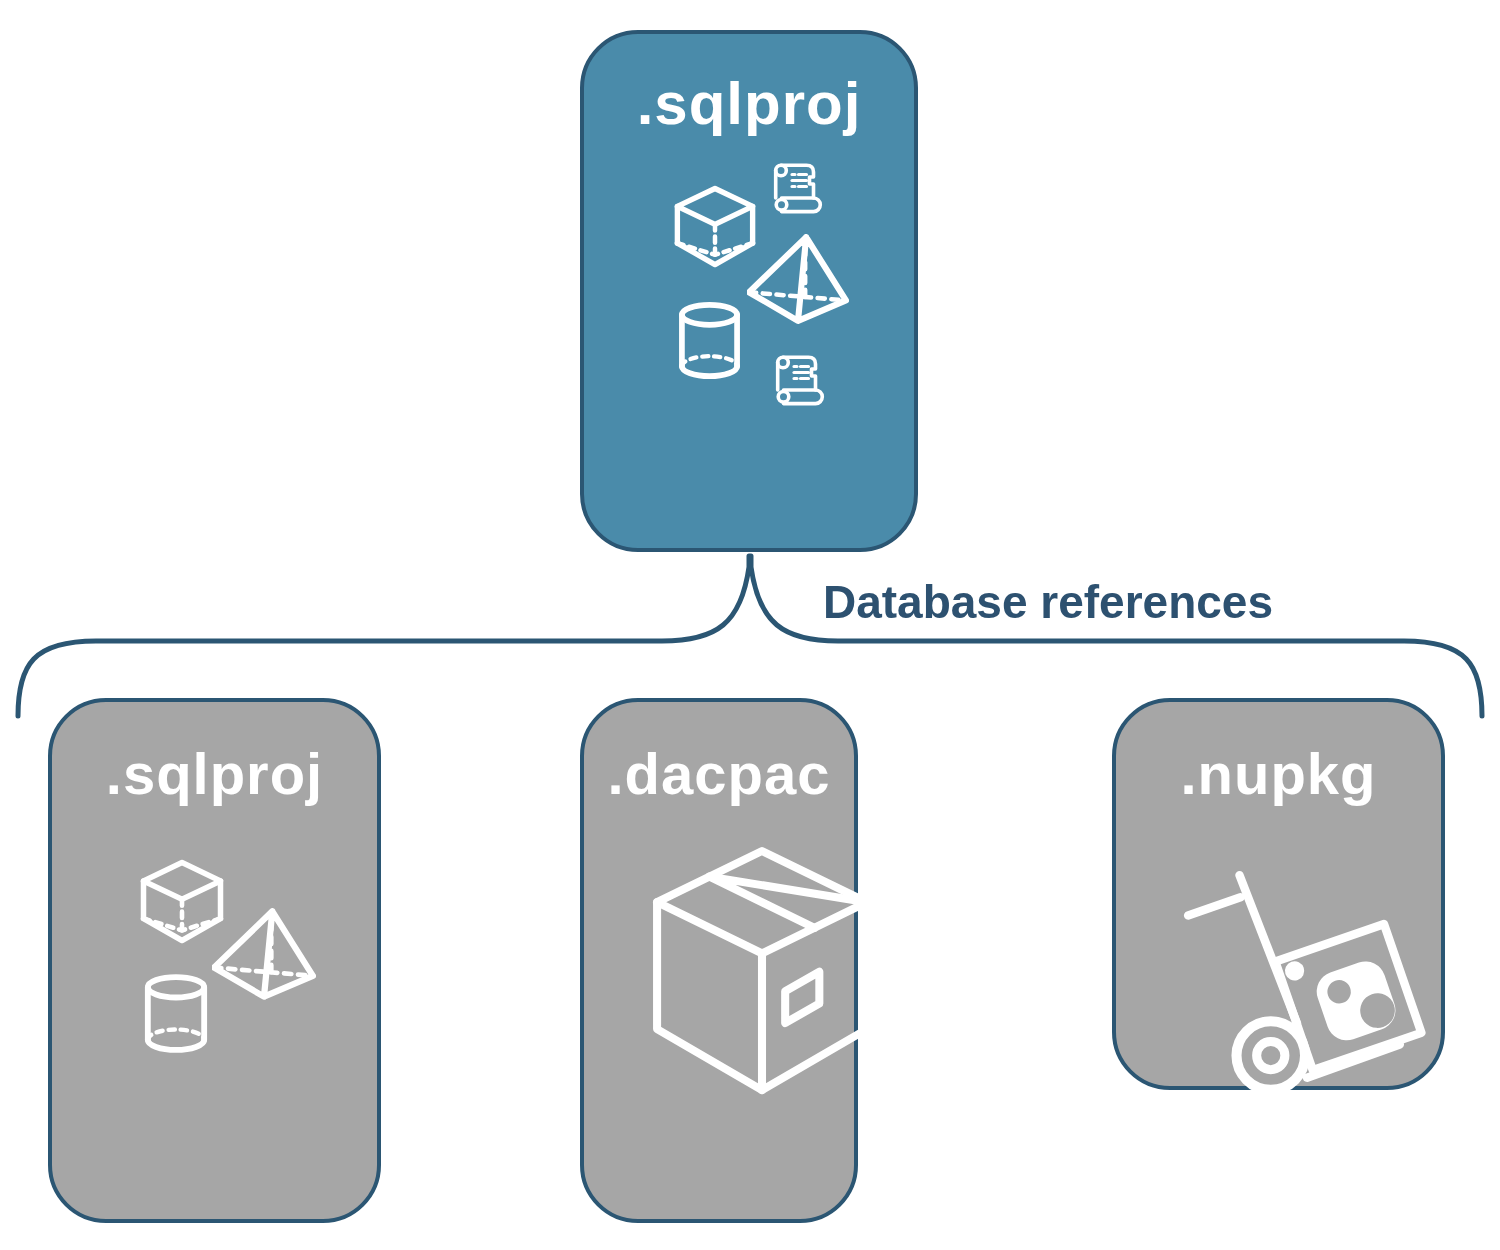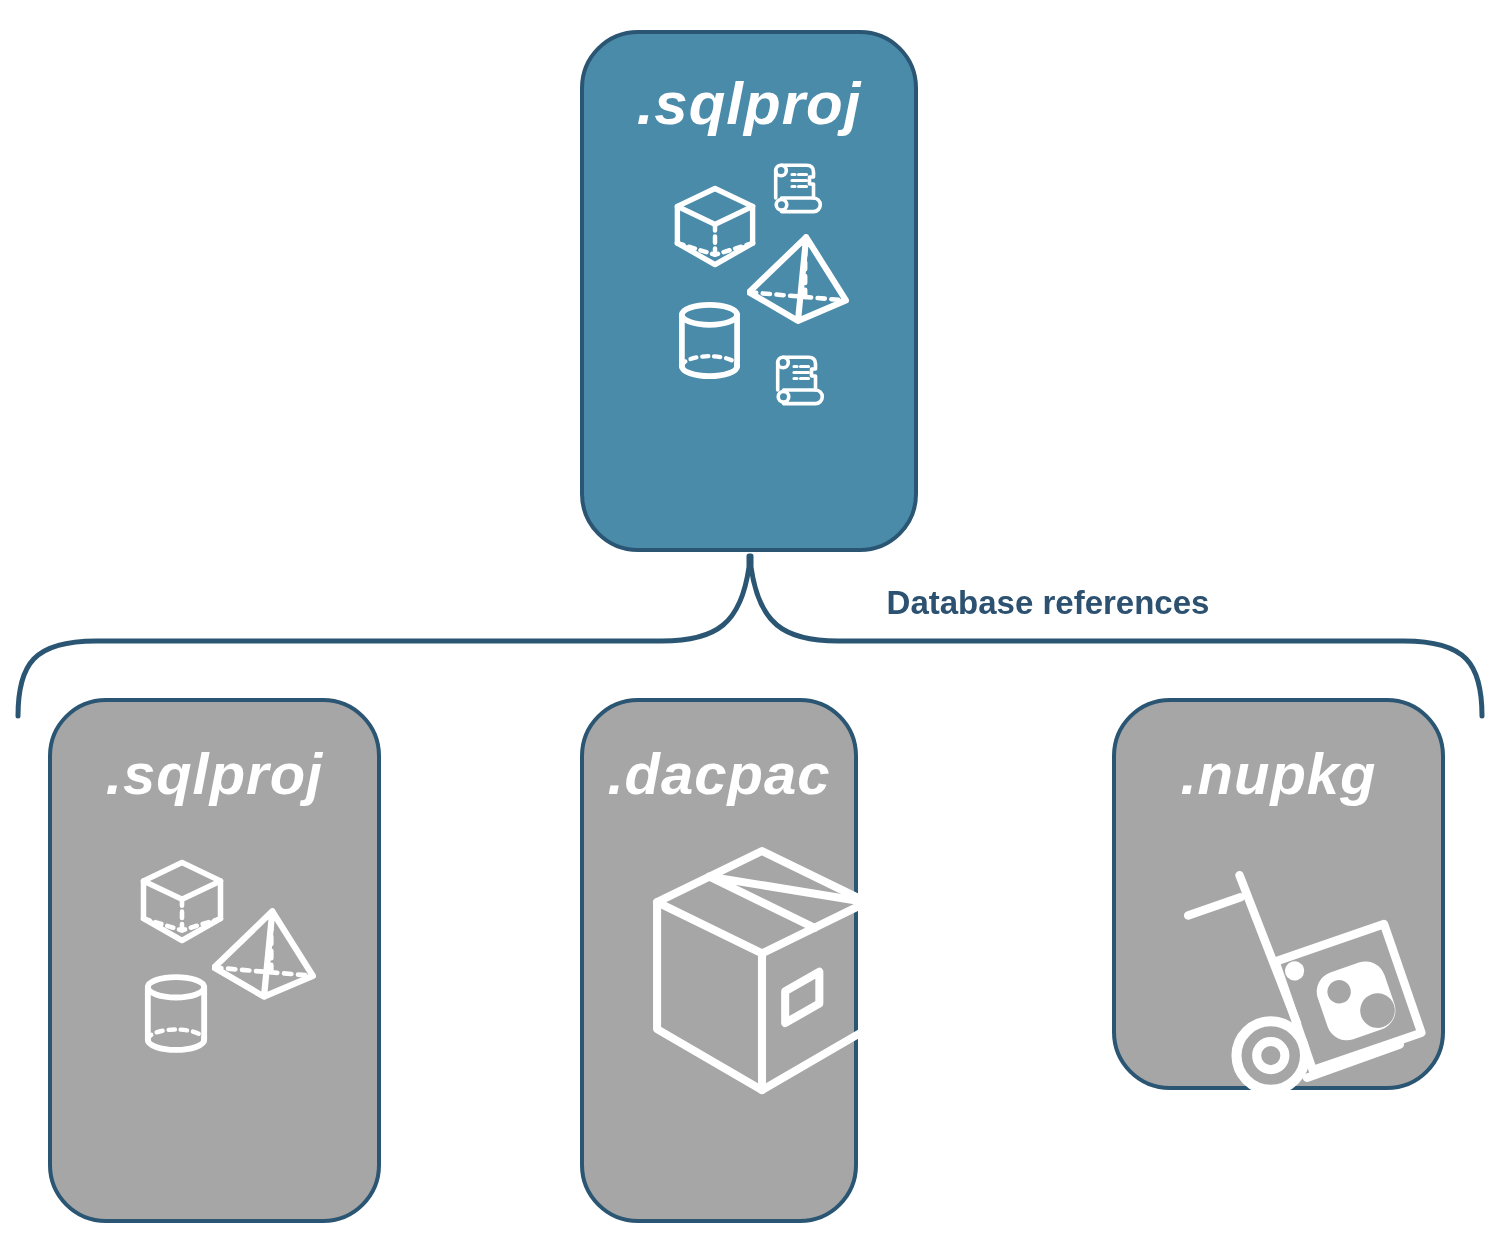--- a/index.html
+++ b/index.html
@@ -10,38 +10,37 @@
     --icon:#FFFFFF;
   }
   html,body{margin:0;padding:0;background:#ffffff;}
   .canvas{
     position:relative;width:1500px;height:1250px;background:#ffffff;
     font-family:"Liberation Sans", sans-serif;overflow:hidden;
   }
   .node{
     position:absolute;border:4.5px solid var(--outline);border-radius:58px;
     box-sizing:border-box;
-    font-style:italic;
   }
   .node.top{left:580px;top:30px;width:338px;height:522px;background:var(--top_box_fill);}
   .node.b1{left:48px;top:698px;width:333px;height:525px;background:var(--bottom_box_fill);}
   .node.b2{left:580px;top:698px;width:278px;height:525px;background:var(--bottom_box_fill);}
   .node.b3{left:1112px;top:698px;width:333px;height:392px;background:var(--bottom_box_fill);}
   .node-label{
     position:absolute;left:0;right:0;top:40px;height:64px;
     display:flex;align-items:center;justify-content:center;
     color:#fff;font-weight:700;font-size:58px;letter-spacing:1px;line-height:1;
   }
   .node.top .node-label{top:38px;font-size:60px;}
   .icon{position:absolute;color:var(--icon);display:block;}
   .connector-svg{position:absolute;left:0;top:0;width:1500px;height:1250px;pointer-events:none;}
   .connector-label{
     position:absolute;left:815px;top:575px;width:466px;height:54px;
     display:flex;align-items:center;justify-content:center;
-    color:var(--connector_text);font-weight:700;font-size:33px;line-height:1;white-space:nowrap;
+    color:var(--connector_text);font-weight:700;font-size:46px;line-height:1;white-space:nowrap;
   }
 </style>
 </head>
 <body>
 
 <div class="canvas">
 
   <svg width="0" height="0" style="position:absolute" aria-hidden="true">
     <defs>
       <symbol id="sym-cube" viewBox="0 0 96 96">

